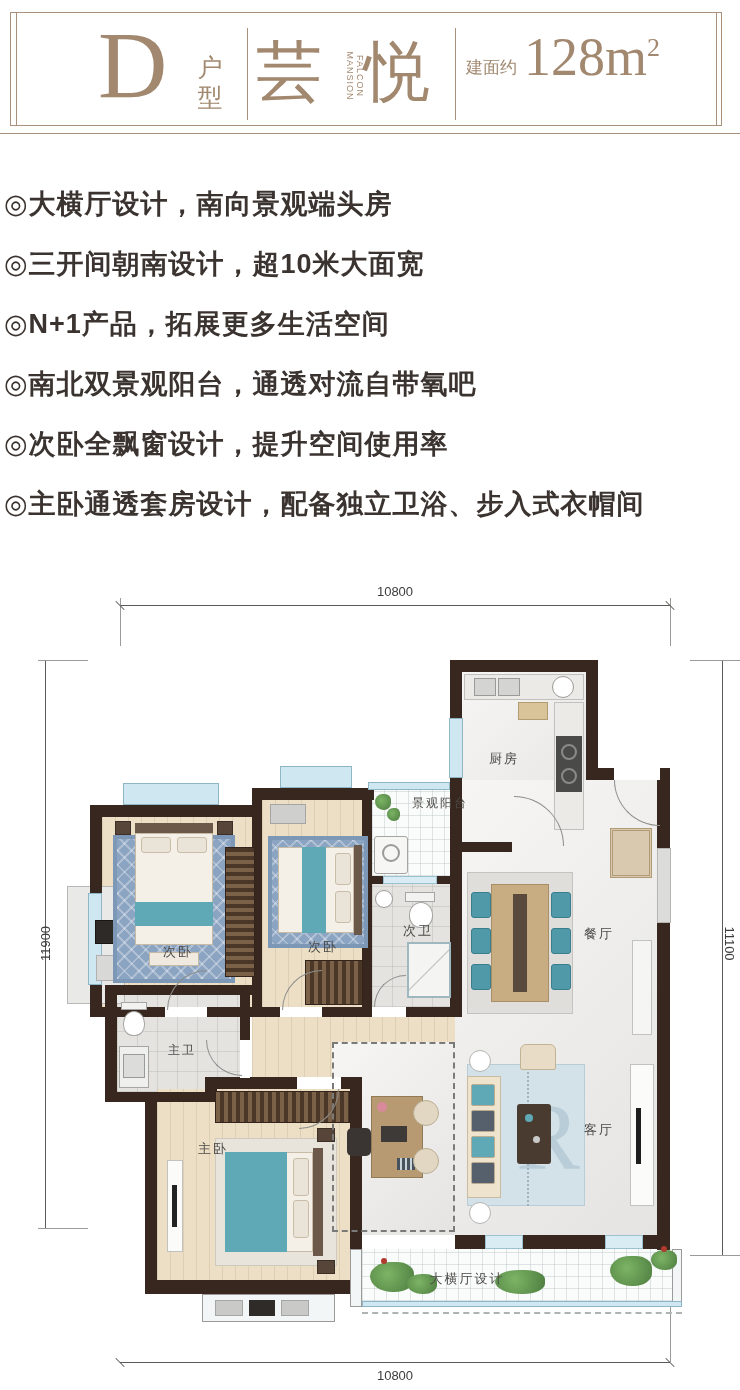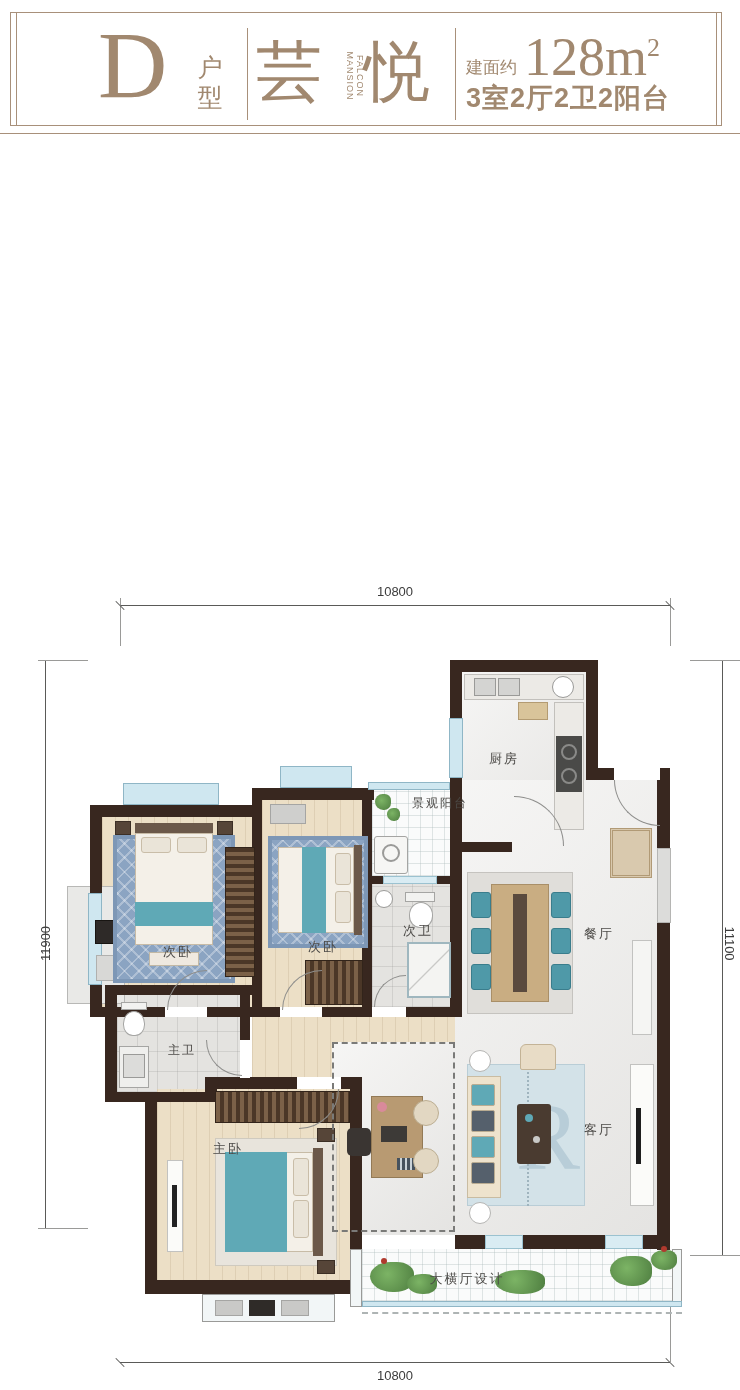--- a/index.html
+++ b/index.html
@@ -73,22 +73,29 @@
   <div class="hline-v" style="left:247px;top:28px;height:92px;"></div>
   <div class="brand-cn" style="left:256px;">芸</div>
   <div class="brand-en">
     <span>FALCON</span><br>
     <span>MANSION</span>
   </div>
   <div class="brand-cn" style="left:364px;">悦</div>
   <div class="hline-v" style="left:455px;top:28px;height:92px;"></div>
   <div class="area-prefix">建面约</div>
   <div class="area-num"><span>128m</span><span class="area-sup">2</span></div>
-  <div class="layout-spec">3室2厅2卫2阳台</div>
-
+
+  <ul class="features">
+    <li>◎大横厅设计，南向景观端头房</li>
+    <li>◎三开间朝南设计，超10米大面宽</li>
+    <li>◎N+1产品，拓展更多生活空间</li>
+    <li>◎南北双景观阳台，通透对流自带氧吧</li>
+    <li>◎次卧全飘窗设计，提升空间使用率</li>
+    <li>◎主卧通透套房设计，配备独立卫浴、步入式衣帽间</li>
+  </ul>
 
   <div class="plansec">
 
     <div class="dimline" style="left:120px;top:45px;width:550px;height:1px;"></div>
     <div class="ext" style="left:120px;top:38px;width:1px;height:48px;"></div>
     <div class="ext" style="left:670px;top:38px;width:1px;height:48px;"></div>
     <div class="dimtick" style="left:114px;top:45px;"></div>
     <div class="dimtick" style="left:664px;top:45px;"></div>
     <div class="dimtxt" style="left:345px;top:24px;width:100px;">10800</div>
 
@@ -288,19 +295,19 @@
       <div class="furn" style="left:316px;top:618px;width:6px;height:6px;background:#b03a2e;border-radius:50%;"></div>
       <div class="furn" style="left:596px;top:606px;width:6px;height:6px;background:#b03a2e;border-radius:50%;"></div>
 
       <div class="label" style="left:409px;top:110px;width:60px;">厨房</div>
       <div class="label" style="left:325px;top:155px;width:100px;font-size:12px;">景观阳台</div>
       <div class="label" style="left:323px;top:282px;width:60px;">次卫</div>
       <div class="label" style="left:83px;top:303px;width:60px;">次卧</div>
       <div class="label" style="left:228px;top:298px;width:60px;">次卧</div>
       <div class="label" style="left:504px;top:285px;width:60px;">餐厅</div>
       <div class="label" style="left:87px;top:402px;width:60px;font-size:12px;">主卫</div>
-      <div class="label" style="left:118px;top:500px;width:60px;text-align:right;">主卧</div>
+      <div class="label" style="left:118px;top:500px;width:60px;">主卧</div>
       <div class="label" style="left:504px;top:481px;width:60px;">客厅</div>
       <div class="label" style="left:352px;top:630px;width:100px;">大横厅设计</div>
 
     </div>
   </div>
 </div>
 
 </body></html>

